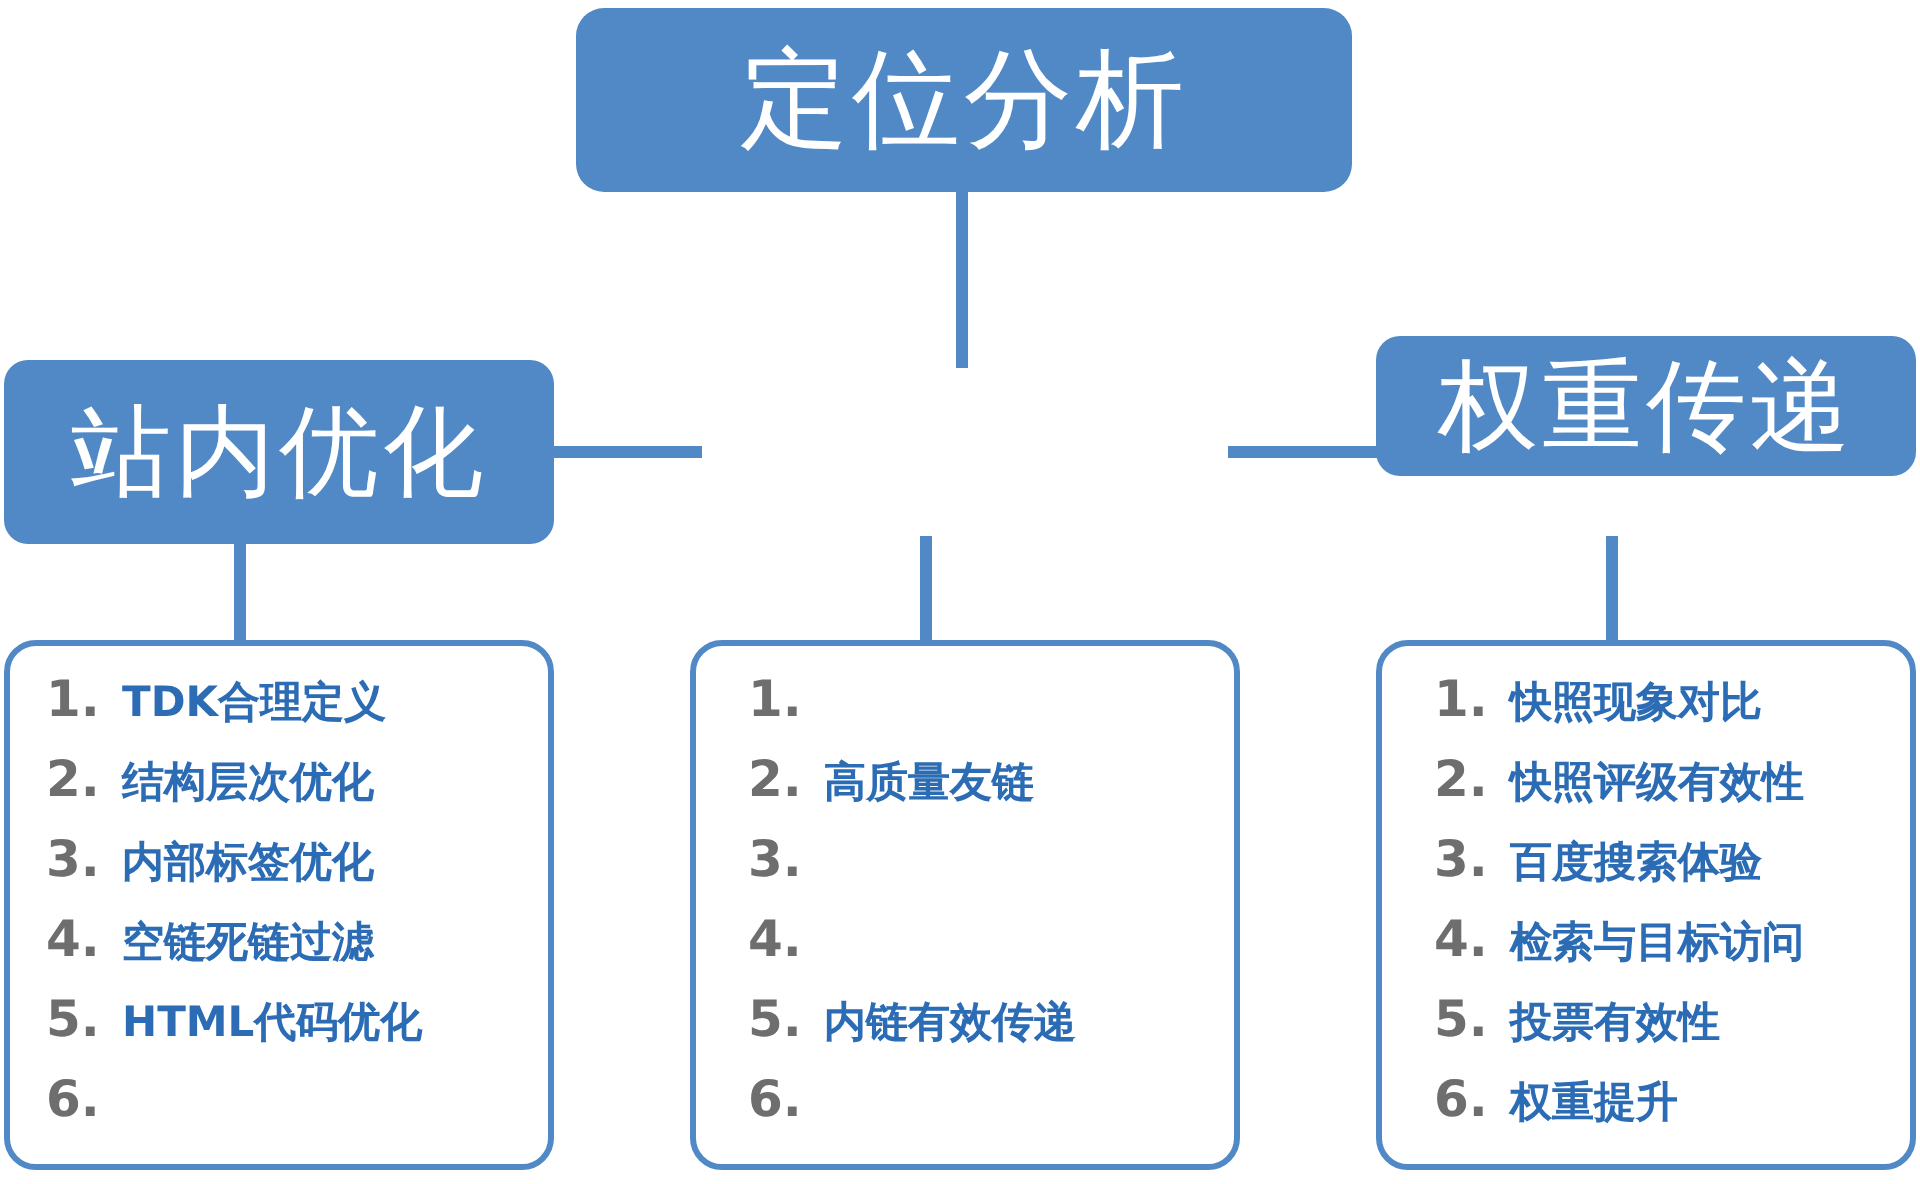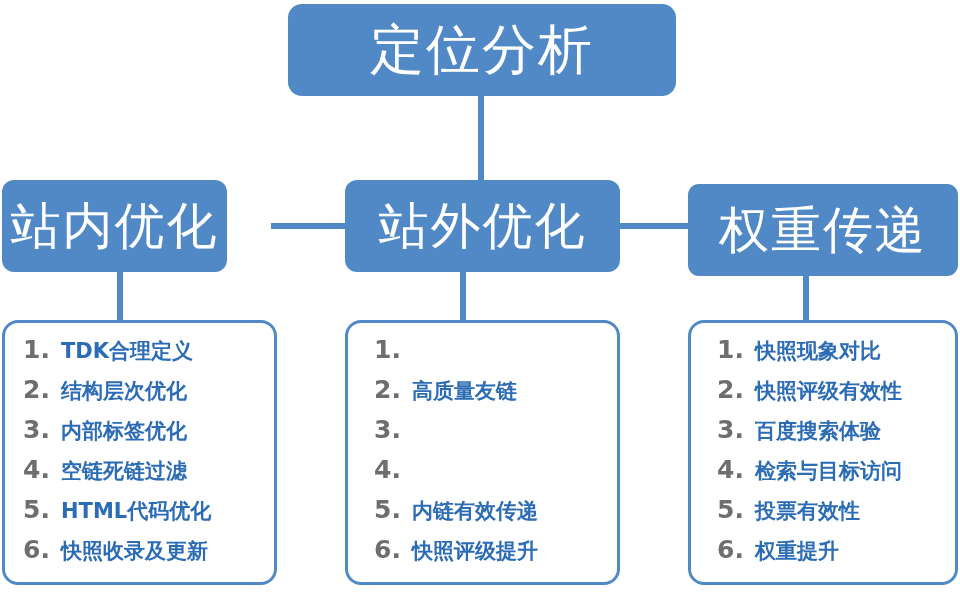--- a/index.html
+++ b/index.html
@@ -50,35 +50,34 @@
     top: 4px;
     width: 388px;
     height: 92px;
     border-radius: 14px;
   }
   #node-root .node-title { font-size: 54px; }
 
   #node-onsite {
     left: 2px;
     top: 180px;
-    width: 225px;
+    width: 275px;
     height: 92px;
   }
   #node-offsite {
     left: 345px;
     top: 180px;
     width: 275px;
     height: 92px;
   }
   #node-weight {
     left: 688px;
-    top: 184px;
+    top: 168px;
     width: 270px;
-    height: 92px;
-    border-radius: 11px;
+    height: 70px;
   }
   #node-onsite .node-title,
   #node-offsite .node-title,
   #node-weight .node-title { font-size: 50px; }
 
   
   .panel {
     position: absolute;
     background: #ffffff;
     border: 3px solid #5089c5;
@@ -131,23 +130,20 @@
   <div class="conn" style="left:460px; top:268px; width:6px; height:56px;"></div>
   <div class="conn" style="left:803px; top:268px; width:6px; height:56px;"></div>
 
   <div class="node" id="node-root">
     <span class="node-title">定位分析</span>
   </div>
 
   <div class="node" id="node-onsite">
     <span class="node-title">站内优化</span>
   </div>
-  <div class="node" id="node-offsite">
-    <span class="node-title">站外优化</span>
-  </div>
   <div class="node" id="node-weight">
     <span class="node-title">权重传递</span>
   </div>
 
   <div class="panel" id="panel-onsite">
     <ol>
       <li>
         <span class="li-num">1.</span>
         <span class="li-text">TDK合理定义</span>
       </li>
@@ -162,21 +158,20 @@
       <li>
         <span class="li-num">4.</span>
         <span class="li-text">空链死链过滤</span>
       </li>
       <li>
         <span class="li-num">5.</span>
         <span class="li-text">HTML代码优化</span>
       </li>
       <li>
         <span class="li-num">6.</span>
-        <span class="li-text">快照收录及更新</span>
       </li>
     </ol>
   </div>
 
   <div class="panel" id="panel-offsite">
     <ol>
       <li>
         <span class="li-num">1.</span>
       </li>
       <li>
@@ -188,21 +183,20 @@
       </li>
       <li>
         <span class="li-num">4.</span>
       </li>
       <li>
         <span class="li-num">5.</span>
         <span class="li-text">内链有效传递</span>
       </li>
       <li>
         <span class="li-num">6.</span>
-        <span class="li-text">快照评级提升</span>
       </li>
     </ol>
   </div>
 
   <div class="panel" id="panel-weight">
     <ol>
       <li>
         <span class="li-num">1.</span>
         <span class="li-text">快照现象对比</span>
       </li>

